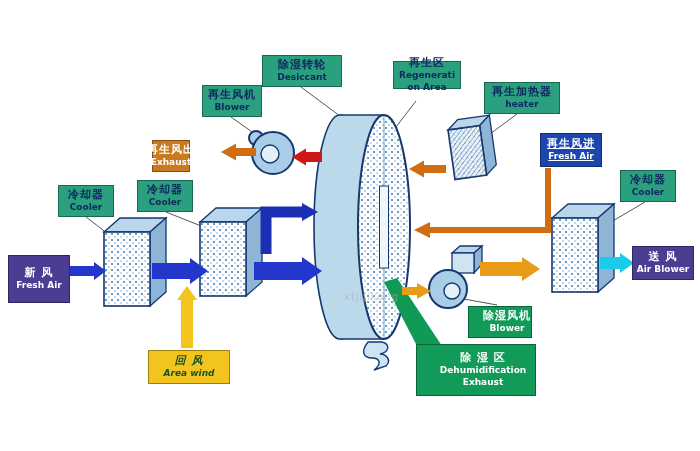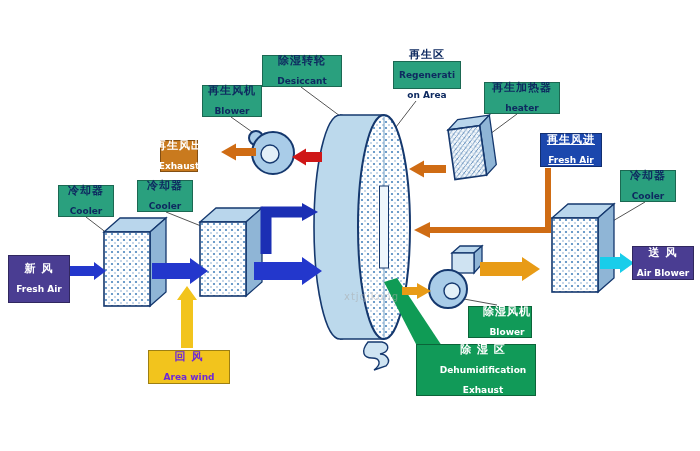--- a/index.html
+++ b/index.html
@@ -3,29 +3,29 @@
 <meta charset="utf-8">
 <style>
   * { margin:0; padding:0; box-sizing:border-box; }
   body { background:#ffffff; font-family:"DejaVu Sans", sans-serif; }
   .stage { position:relative; width:700px; height:451px; background:#ffffff; overflow:hidden; }
   svg { position:absolute; left:0; top:0; }
 
   .lbl {
     position:absolute; display:flex; flex-direction:column;
     align-items:center; justify-content:center; text-align:center;
-    line-height:1.3; border:1px solid rgba(0,0,0,.35); padding:1px 2px;gap:8px;
+    line-height:1.3; border:1px solid rgba(0,0,0,.35); padding:1px 2px;
   }
   .lbl .zh { font-size:11px; font-weight:bold; letter-spacing:1px; white-space:nowrap; }
   .lbl .en { font-size:9px;  font-weight:bold; white-space:nowrap; }
   .teal   { background:var(--teal-label);   color:var(--label-navy); }
   .purple { background:var(--purple-label); color:#ffffff; }
   .blue   { background:var(--blue-label);   color:#ffffff;text-decoration:underline; }
   .orange { background:var(--orange-label); color:#ffffff; }
-  .yellow { background:var(--yellow-label); color:#6d28d9; }
+  .yellow { background:var(--yellow-label); color:#14532d;font-style:italic; }
   .green  { background:var(--green-label);  color:#ffffff;padding-left:16px; }
 
   .conn { stroke:#555; stroke-width:1; }
   .box-top   { fill:var(--box-top);  stroke:var(--box-outline); stroke-width:1.3; }
   .box-side  { fill:var(--box-side); stroke:var(--box-outline); stroke-width:1.3; }
   .box-front { fill:url(#dots);      stroke:var(--box-outline); stroke-width:1.6; }
   .box-front-solid { fill:#cfe3f2;   stroke:var(--box-outline); stroke-width:1.3; }
   .hatch-front { fill:url(#hatch);   stroke:var(--box-outline); stroke-width:1.6; }
   .fan       { fill:#a9cce8; stroke:var(--box-outline); stroke-width:2; }
   .fan-inner { fill:#e3f0f8; stroke:var(--box-outline); stroke-width:1.4; }
@@ -171,21 +171,21 @@
   <div class="lbl yellow" style="left:148px;top:350px;width:82px;height:34px">
     <span class="zh">回  风</span>
     <span class="en">Area wind</span>
   </div>
 
   <div class="lbl teal" style="left:202px;top:85px;width:60px;height:32px">
     <span class="zh">再生风机</span>
     <span class="en">Blower</span>
   </div>
 
-  <div class="lbl orange" style="left:160px;top:140px;width:38px;height:32px">
+  <div class="lbl orange" style="left:152px;top:140px;width:38px;height:32px">
     <span class="zh">再生风出</span>
     <span class="en">Exhaust</span>
   </div>
 
   <div class="lbl teal" style="left:262px;top:55px;width:80px;height:32px">
     <span class="zh">除湿转轮</span>
     <span class="en">Desiccant</span>
   </div>
 
   <div class="lbl teal" style="left:393px;top:61px;width:68px;height:28px">

